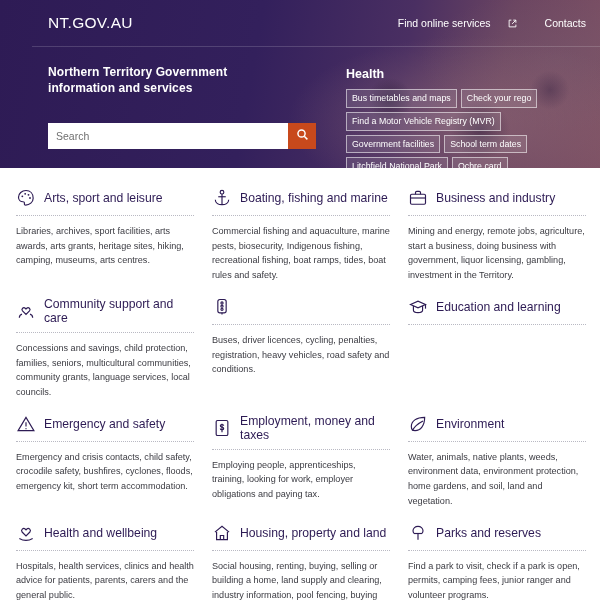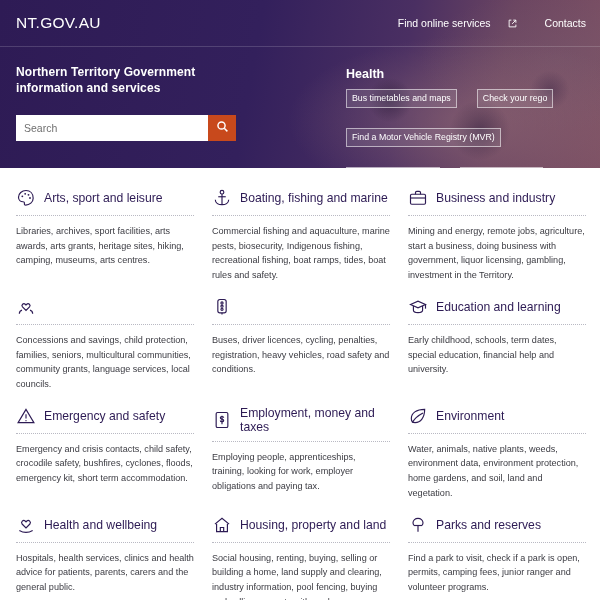--- a/index.html
+++ b/index.html
@@ -10,20 +10,21 @@
     overflow: hidden;
   }
   .page { width: 600px; height: 600px; position: relative; }
 
   
   .header {
     position: relative;
     height: 168px;
     background: #701a75;
     overflow: hidden;
+    padding-left: 32px;
   }
   .header-bg {
     position: absolute; inset: 0;
     background:
       radial-gradient(ellipse 260px 120px at 470px 120px, rgba(150,110,120,0.55), rgba(150,110,120,0) 70%),
       radial-gradient(ellipse 200px 100px at 560px 60px, rgba(120,90,110,0.45), rgba(120,90,110,0) 70%),
       linear-gradient(100deg, #2e1b55 0%, #33205c 42%, #4a2f62 66%, #6b4561 82%, #7d5164 100%);
   }
   .header-bg::after {
     content: "";
@@ -61,23 +62,23 @@
   }
   .hero-left { width: 340px; }
   .hero-title {
     color: #ffffff;
     font-size: 12px;
     line-height: 1.33;
     font-weight: 700;
     letter-spacing: 0.1px;
   }
   .searchbar {
-    margin-top: 18px;
+    margin-top: 26px;
     display: flex;
-    width: 220px;
+    width: 268px;
     height: 26px;
   }
   .searchbar input {
     flex: 1;
     border: none;
     outline: none;
     padding: 0 8px;
     font-size: 10.5px;
     color: #333;
     background: #ffffff;
@@ -86,21 +87,21 @@
   .searchbar input::placeholder { color: #6f6f6f; }
   .search-btn {
     width: 28px; background: #c8491c; border: none; cursor: pointer;
     display: flex; align-items: center; justify-content: center;
   }
 
   .hero-right { margin-left: 14px; padding-top: 2px; }
   .popular-label {
     color: #ffffff; font-size: 12.5px; font-weight: 700; margin-bottom: 8px;
   }
-  .chips { display: flex; flex-wrap: wrap; gap: 20px; width: 240px; }
+  .chips { display: flex; flex-wrap: wrap; gap: 4px; width: 240px; }
   .chip {
     display: inline-block;
     background: rgba(255,255,255,0.10);
     border: 1px solid rgba(255,255,255,0.55);
     color: #ffffff;
     font-size: 8.8px;
     line-height: 1;
     padding: 4px 5px;
     white-space: nowrap;
     cursor: pointer;
@@ -248,20 +249,21 @@
 
       <div class="cat">
         <div class="cat-head">
           <span class="cat-icon">
             <svg viewBox="0 0 24 24" width="20" height="20" fill="none" stroke="#2d1b54" stroke-width="1.4">
               <path d="M12 9.6l-.9-.9a2.3 2.3 0 00-3.3 3.2l4.2 4.3 4.2-4.3a2.3 2.3 0 00-3.3-3.2l-.9.9z"></path>
               <path d="M4 20c0-2.2 1.4-3.6 3.2-4.2"></path>
                 <path d="M20 20c0-2.2-1.4-3.6-3.2-4.2"></path>
             </svg>
           </span>
+          <span class="cat-title">Community support and care</span>
         </div>
         <div class="cat-desc">Concessions and savings, child protection, families, seniors, multicultural communities, community grants, language services, local councils.</div>
       </div>
 
       <div class="cat">
         <div class="cat-head">
           <span class="cat-icon">
             <svg viewBox="0 0 24 24" width="20" height="20" fill="none" stroke="#2d1b54" stroke-width="1.4">
               <rect x="7" y="3" width="10" height="16" rx="2.5"></rect>
               <circle cx="12" cy="7.2" r="1.3"></circle>
@@ -278,21 +280,20 @@
         <div class="cat-head">
           <span class="cat-icon">
             <svg viewBox="0 0 24 24" width="20" height="20" fill="none" stroke="#2d1b54" stroke-width="1.4">
               <path d="M3 9l9-4 9 4-9 4-9-4z"></path>
                 <path d="M6.5 10.8V16c0 1.5 2.5 2.8 5.5 2.8s5.5-1.3 5.5-2.8v-5.2"></path>
               <path d="M21 9v5"></path>
             </svg>
           </span>
           <span class="cat-title">Education and learning</span>
         </div>
-        <div class="cat-desc">Early childhood, schools, term dates, special education, financial help and university.</div>
       </div>
 
       <div class="cat">
         <div class="cat-head">
           <span class="cat-icon">
             <svg viewBox="0 0 24 24" width="20" height="20" fill="none" stroke="#2d1b54" stroke-width="1.4">
               <path d="M12 4L2.5 20h19L12 4z"></path>
                 <path d="M12 10v5"></path>
                 <circle cx="12" cy="17.6" r="0.8" fill="#2d1b54" stroke="none"></circle>
             </svg>

